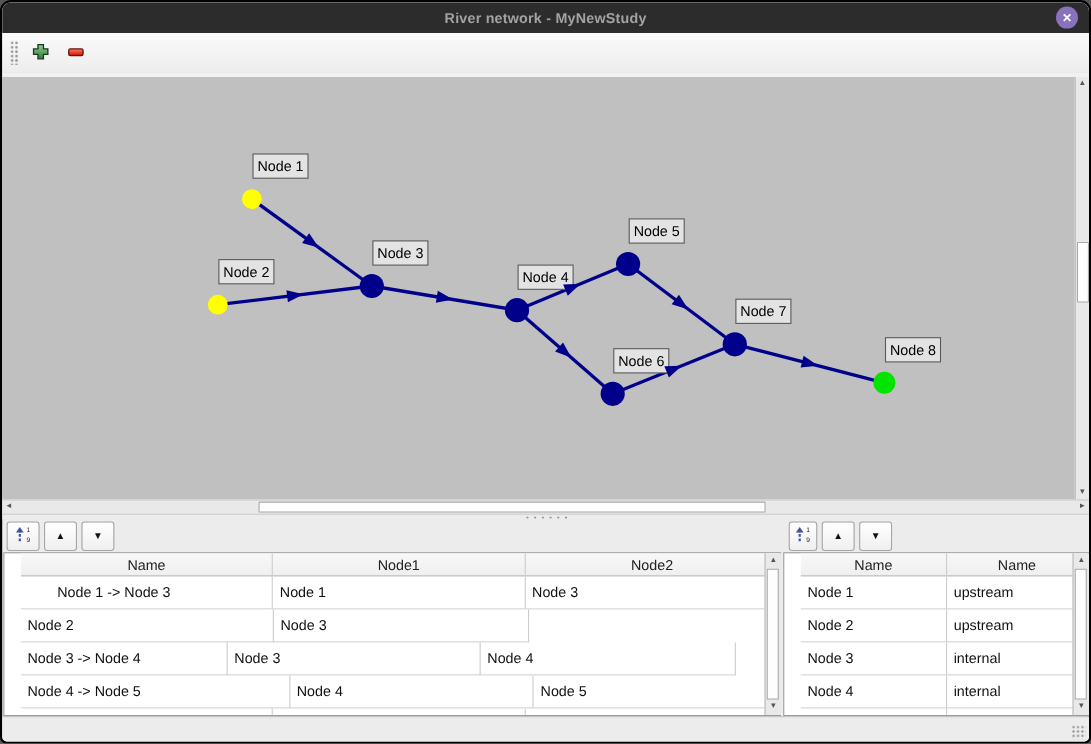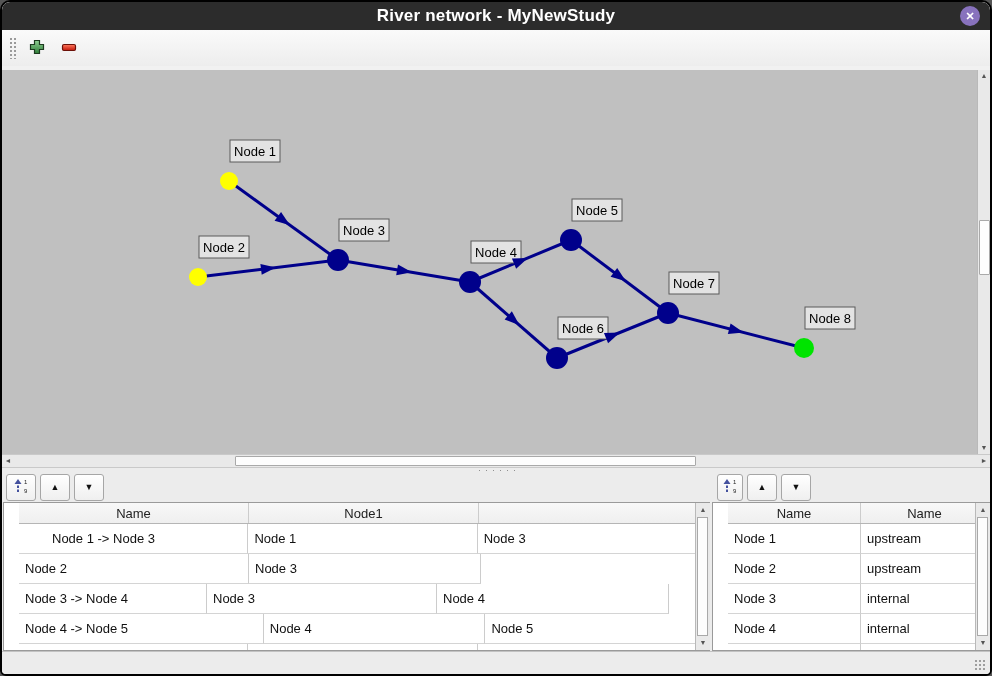--- a/index.html
+++ b/index.html
@@ -1,21 +1,21 @@
 <!DOCTYPE html>
 <html><head>
 <meta charset="utf-8">
 <style>
   html,body{margin:0;padding:0;background:#555;font-family:"Liberation Sans",sans-serif;}
   .window{position:relative;width:992px;height:676px;box-sizing:border-box;
           border:2px solid #000;border-radius:10px 10px 6px 6px;background:#ececec;overflow:hidden;}
   
   .titlebar{position:absolute;left:0;top:0;width:988px;height:28px;background:#2c2c2c;
             border-radius:8px 8px 0 0;display:flex;align-items:center;justify-content:center;}
-  .title{color:#ffffff;font-size:17px;font-weight:bold;letter-spacing:.2px;}
+  .title{color:#a3a3a3;font-size:13px;font-weight:bold;letter-spacing:.2px;}
   .close-btn{position:absolute;right:10px;top:4px;width:20px;height:20px;border-radius:50%;
              background:#8872bd;color:#fff;font-size:11px;font-weight:bold;
              display:flex;align-items:center;justify-content:center;cursor:pointer;}
   
   .toolbar{position:absolute;left:0;top:28px;width:988px;height:36px;
            background:linear-gradient(#fafafa,#ededed);border-bottom:1px solid #dcdcdc;
            display:flex;align-items:center;}
   .tb-handle{width:8px;height:22px;margin:0 8px 0 7px;
              background-image:radial-gradient(circle,#9a9a9a 1px,transparent 1.3px);
              background-size:4px 4px;}
@@ -200,20 +200,21 @@
       </button>
     <button class="sq-btn">
         <span>▼</span>
       </button>
   </div>
 
   <div class="ttable ttable-left">
       <div class="trow thead">
         <div class="tcell" style="width: 230px;">Name</div>
         <div class="tcell" style="width: 230px;">Node1</div>
+        <div class="tcell" style="width: 232px;">Node2</div>
       </div>
       <div class="trow">
         <div class="tcell" style="width: 230px; padding-left: 33px;">Node 1 -&gt; Node 3</div>
         <div class="tcell" style="width: 230px;">Node 1</div>
         <div class="tcell" style="width: 232px;">Node 3</div>
       </div>
       <div class="trow">
         <div class="tcell" style="width: 230px;">Node 2</div>
         <div class="tcell" style="width: 232px;">Node 3</div>
       </div>

